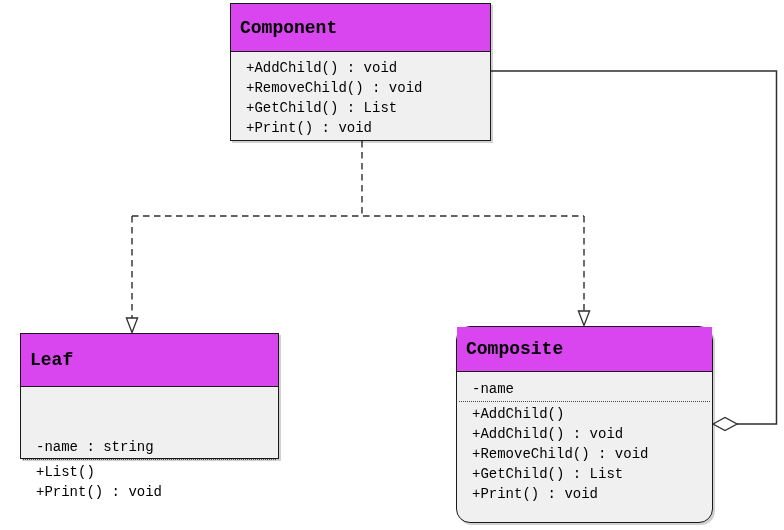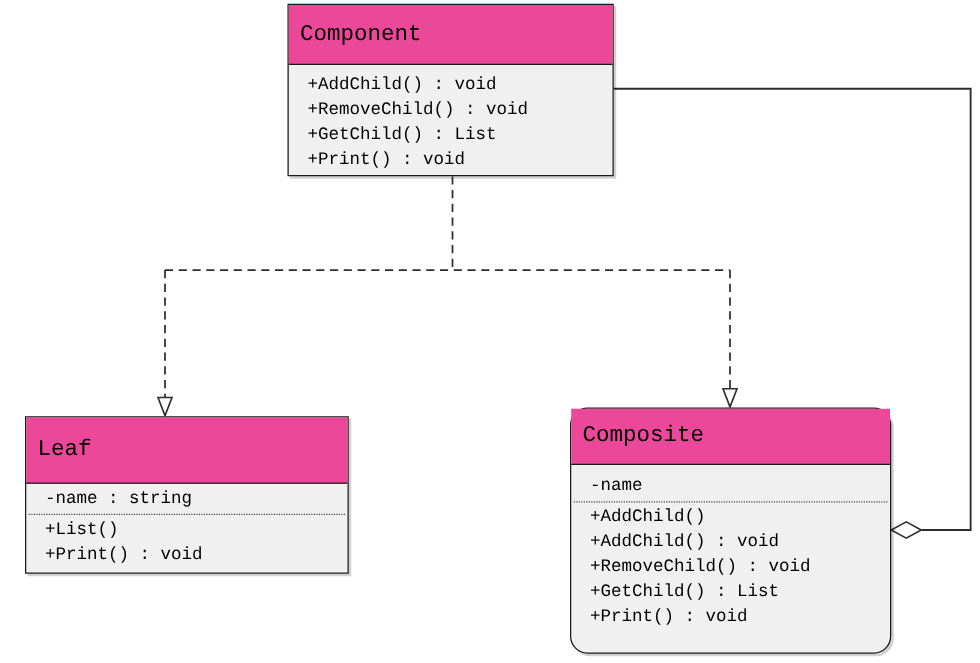--- a/index.html
+++ b/index.html
@@ -20,28 +20,29 @@
   }
   .uml-class {
     position: absolute;
     box-sizing: border-box;
     background: #f0f0f0;
     border: 1px solid #1a1a1a;
     box-shadow: 2px 2px 0 rgba(0,0,0,0.18);
   }
   .uml-header {
     box-sizing: border-box;
-    background: #ec4899;
+    background: #d946ef;
     border-bottom: 1px solid #1a1a1a;
     display: flex;
     align-items: center;
     padding-left: 9px;
     font-size: 18px;
     letter-spacing: 0;
     white-space: pre;
+    font-weight: bold;
   }
   .uml-body {
     box-sizing: border-box;
     font-size: 14px;
   }
   .member {
     height: 20px;
     line-height: 20px;
     padding-left: 15px;
     white-space: pre;
@@ -50,21 +51,21 @@
     height: 0;
     border-top: 1px dotted #4a4a4a;
     margin: 2px 2px;
   }
   
   #cls-component { left: 230px; top: 3px;   width: 261px; height: 138px; }
   #cls-component .uml-header { height: 48px; }
   #cls-component .uml-body   { padding-top: 6px; }
   #cls-leaf      { left: 20px;   top: 333px; width: 259px; height: 126px; }
   #cls-leaf .uml-header { height: 53px; }
-  #cls-leaf .uml-body   { padding-top: 2px; }
+  #cls-leaf .uml-body   { padding-top: 14px; margin-top: 36px; }
   #cls-composite { left: 456px; top: 326px; width: 257px; height: 197px; border-radius: 14px; }
   #cls-composite .uml-header { height: 45px; }
   #cls-composite .uml-body   { padding-top: 7px; }
 </style>
 </head>
 <body>
 
 <div class="canvas">
 
   <svg class="connectors" viewBox="0 0 784 530" xmlns="http://www.w3.org/2000/svg">

